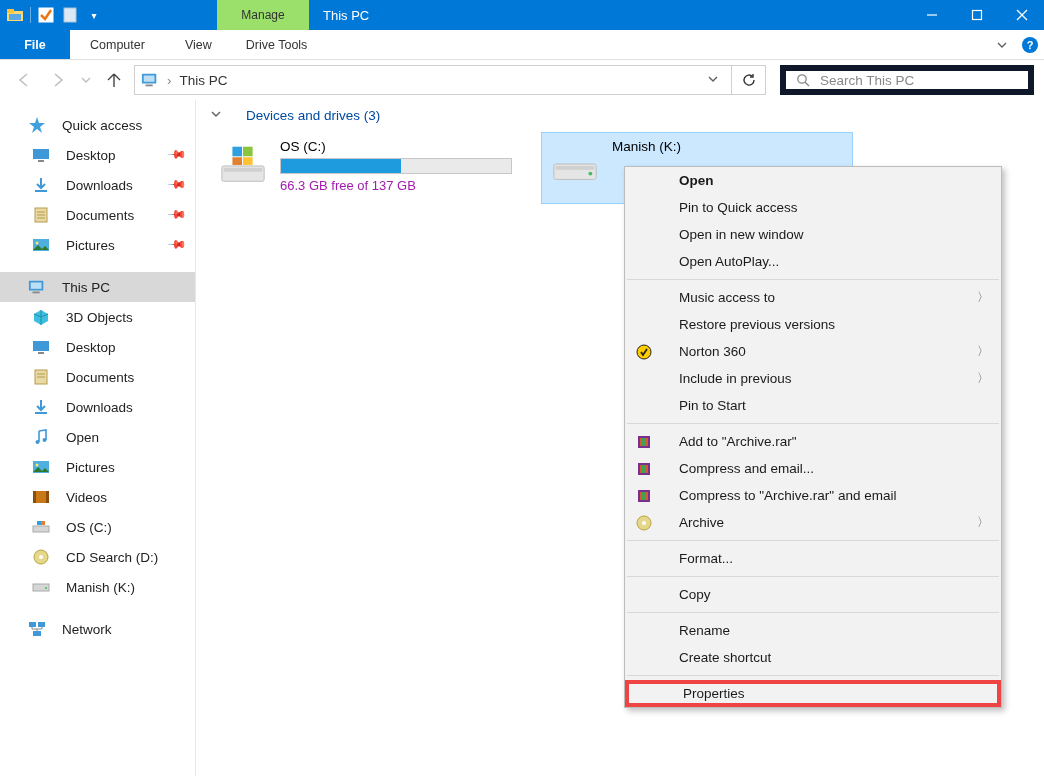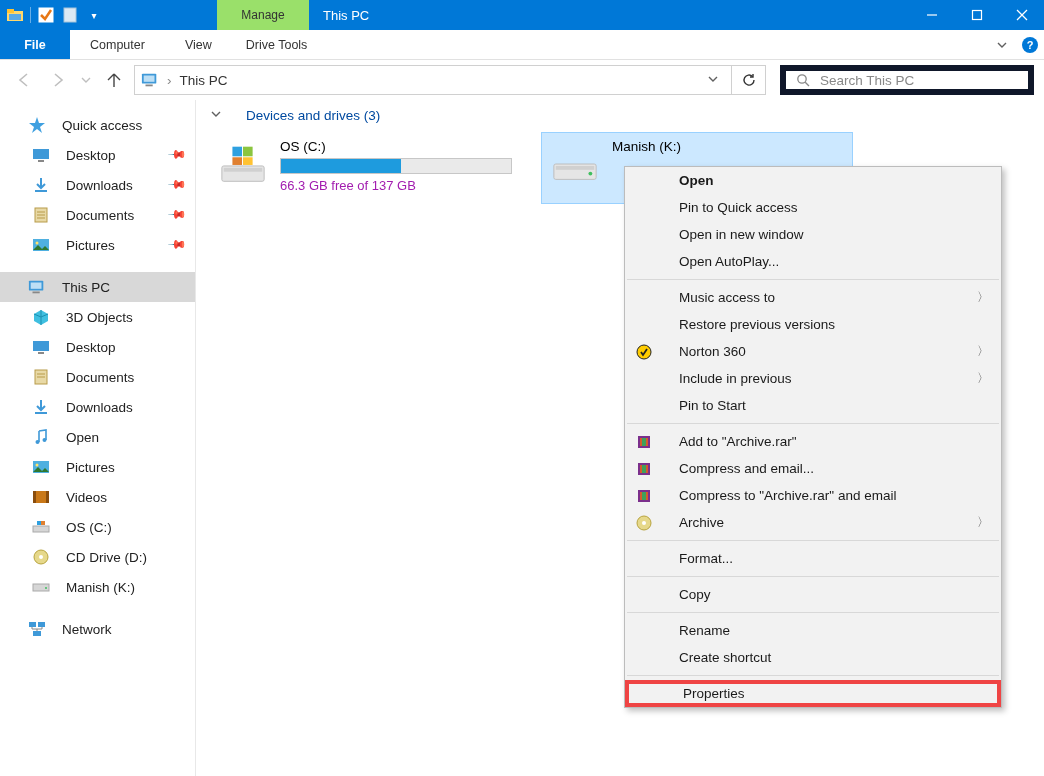--- a/index.html
+++ b/index.html
@@ -352,21 +352,21 @@
         </span>
       <span>OS (C:)</span>
     </div>
     <div class="side-item child">
       <span class="ic">
           <svg width="16" height="16" viewBox="0 0 16 16">
             <circle cx="8" cy="8" r="7" fill="#e6d88a" stroke="#b8a43f"></circle>
             <circle cx="8" cy="8" r="2" fill="#fff"></circle>
           </svg>
         </span>
-      <span>CD Drive (D:)</span>
+      <span>CD Search (D:)</span>
     </div>
     <div class="side-item child">
       <span class="ic">
           <svg width="18" height="12" viewBox="0 0 18 12">
             <rect x="1" y="3" width="16" height="7" fill="#d6d6d6" stroke="#aaa"></rect>
             <circle cx="14" cy="7" r="1" fill="#3fbf5f"></circle>
           </svg>
         </span>
       <span>Manish (K:)</span>
     </div>

